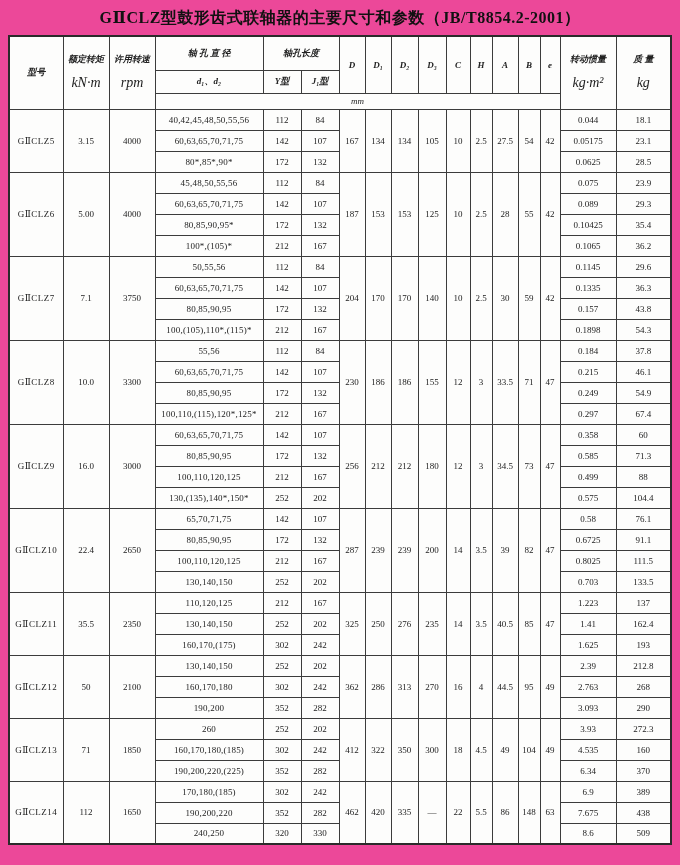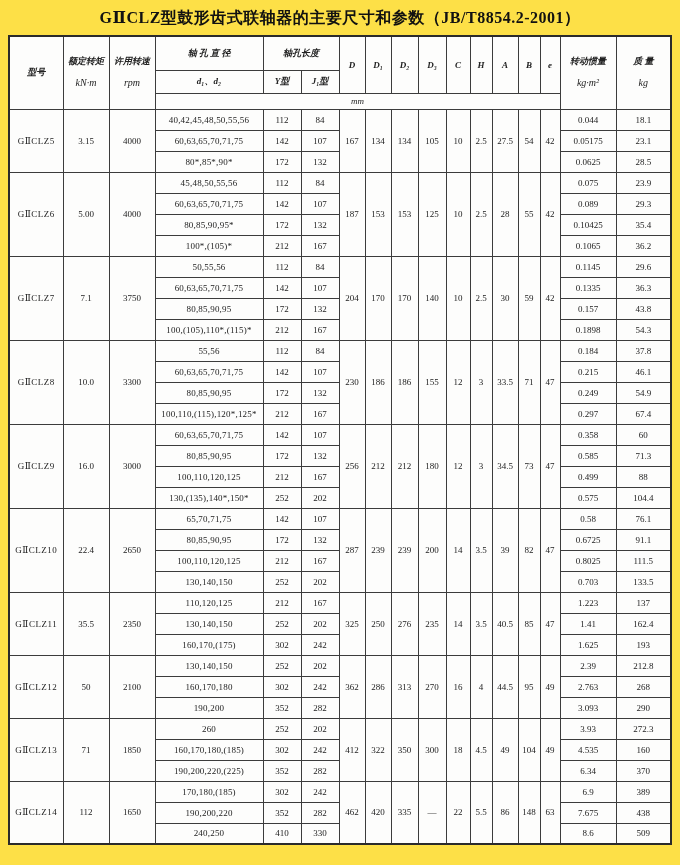--- a/index.html
+++ b/index.html
@@ -1,33 +1,33 @@
 <!DOCTYPE html>
 <html><head>
 <meta charset="utf-8">
 <style>
   html,body{margin:0;padding:0;background:#f7f7f5;}
   body{width:680px;height:865px;font-family:"Liberation Serif","DejaVu Serif",serif;color:#1a1a1a;}
-  .page{width:680px;height:865px;background:#fde047;box-sizing:border-box;padding-top:6px;}
+  .page{width:680px;height:865px;background:#ec4899;box-sizing:border-box;padding-top:6px;}
   .title{text-align:center;font-weight:bold;font-size:16px;letter-spacing:0.5px;margin:2px 0 6px 0;color:#111;}
   table.main{border-collapse:collapse;table-layout:fixed;width:662px;margin:0 auto;background:#fdfdfc;}
   table.main th, table.main td{
     border:1px solid #3c3c3c;
     font-size:9px;
     text-align:center;
     vertical-align:middle;
     padding:0 1px;
     color:#222;
     overflow:hidden;
     white-space:nowrap;
   }
   table.main{border:2px solid #2b2b2b;}
   thead th{font-weight:bold;font-size:10px;font-style:italic;}
   .hdr-2line{line-height:1.1;margin-top:24px;}
-  .hdr-2line .u{display:block;font-weight:normal;font-size:10px;margin-top:10px;}
+  .hdr-2line .u{display:block;font-weight:normal;font-size:14px;margin-top:10px;}
   .mm-row th{font-weight:normal;height:15px;font-size:9.5px;}
   tbody tr{height:21px;}
   td.model{font-size:9.5px;letter-spacing:0.5px;}
   td.bores{text-align:left;padding-left:6px;font-size:8.5px;letter-spacing:0.2px;}
   td.num{font-size:9px;}
   thead tr.r1{height:34px;} thead tr.r2{height:23px;}
 </style>
 </head>
 <body>
 
@@ -448,20 +448,20 @@
         </tr>
         <tr>
           <td class="bores">190,200,220</td>
           <td class="num">352</td>
           <td class="num">282</td>
           <td class="num">7.675</td>
           <td class="num">438</td>
         </tr>
         <tr>
           <td class="bores">240,250</td>
-          <td class="num">410</td>
+          <td class="num">320</td>
           <td class="num">330</td>
           <td class="num">8.6</td>
           <td class="num">509</td>
         </tr>
       </tbody>
   </table>
 </div>
 
 </body></html>

